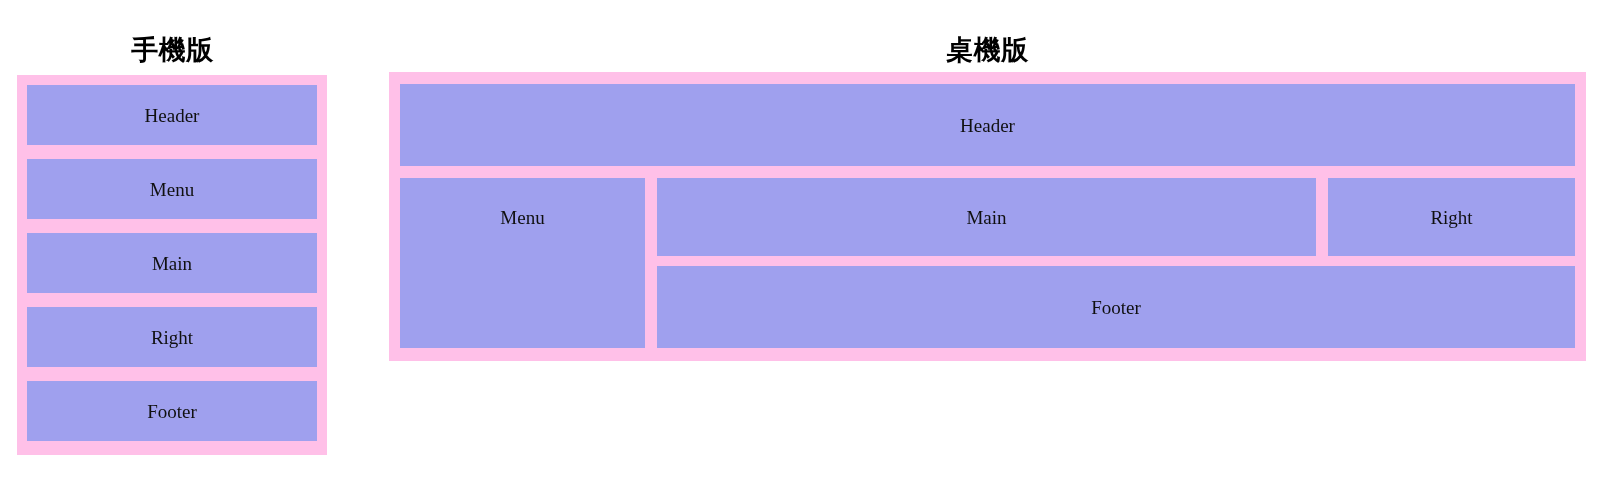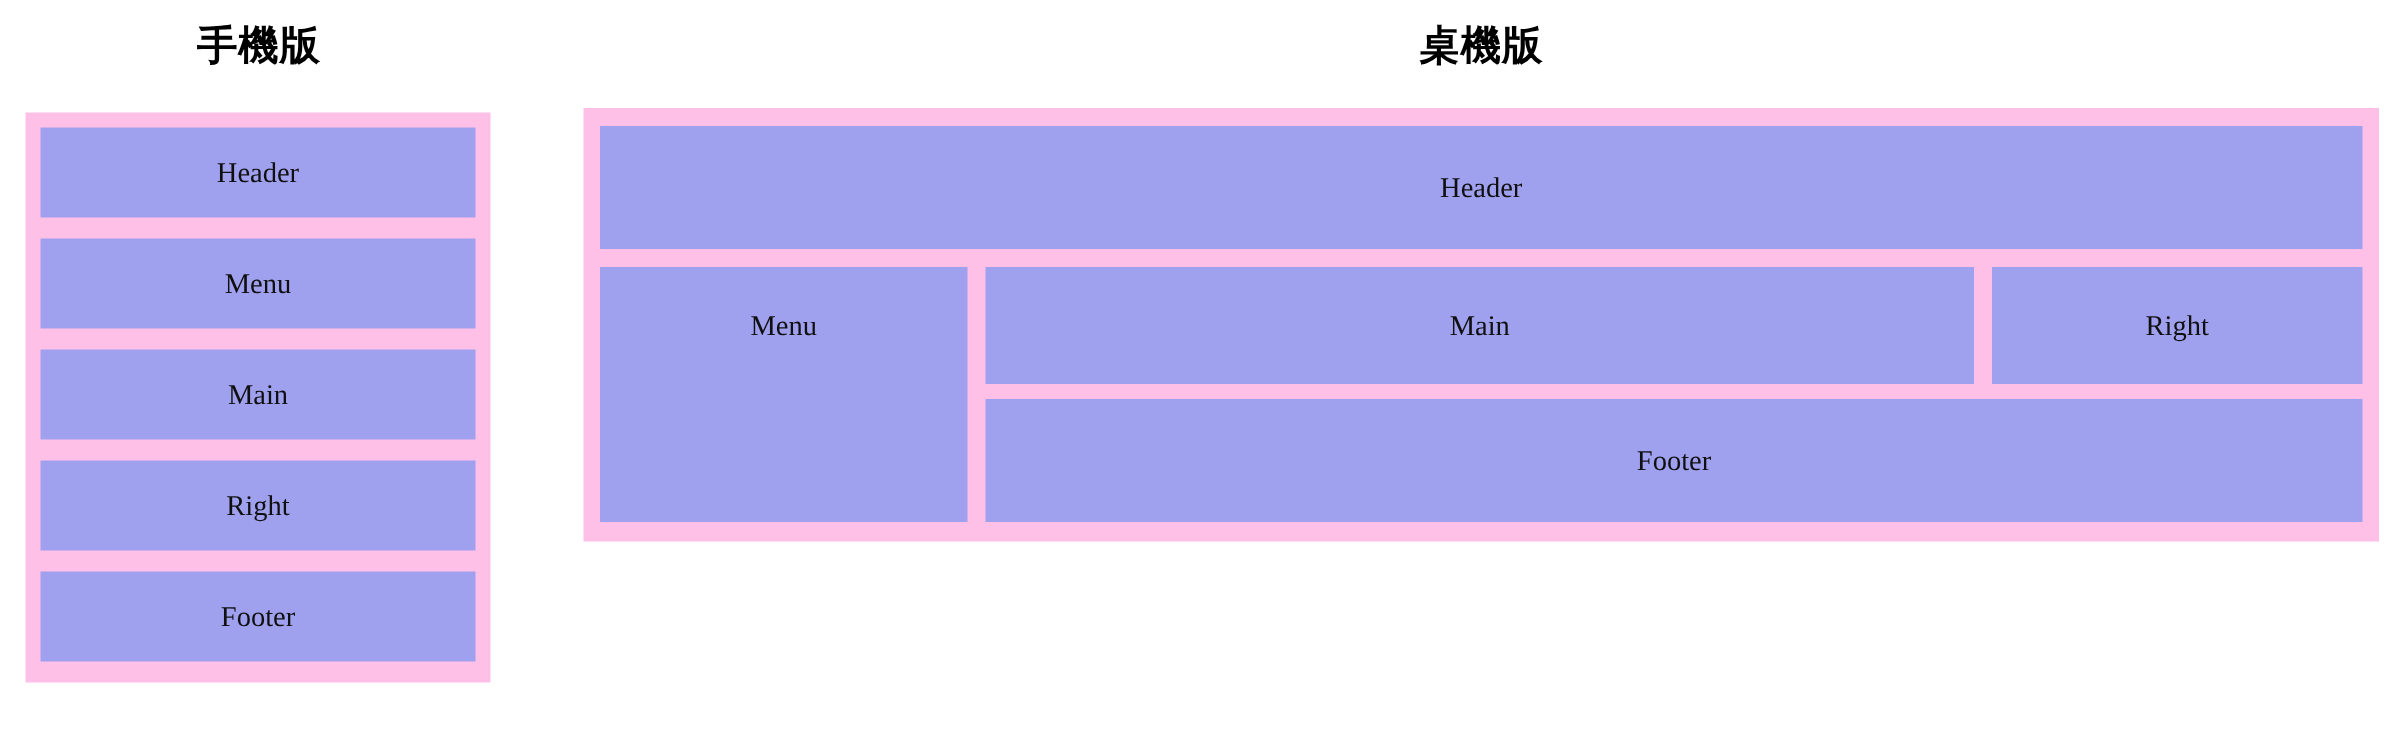--- a/index.html
+++ b/index.html
@@ -18,20 +18,21 @@
   
   .title {
     position: absolute;
     font-family: "DejaVu Sans", sans-serif;
     font-weight: bold;
     font-size: 27px;
     color: #000000;
     letter-spacing: 0.5px;
     white-space: nowrap;
     text-align: center;
+    margin-top: 20px;
   }
   #title-mobile  { left: 0;   top: 12px; width: 345px; }
   #title-desktop { left: 389px; top: 12px; width: 1197px; }
 
   
   .frame {
     position: absolute;
     background: var(--pink);
     box-sizing: border-box;
     text-align: center;

